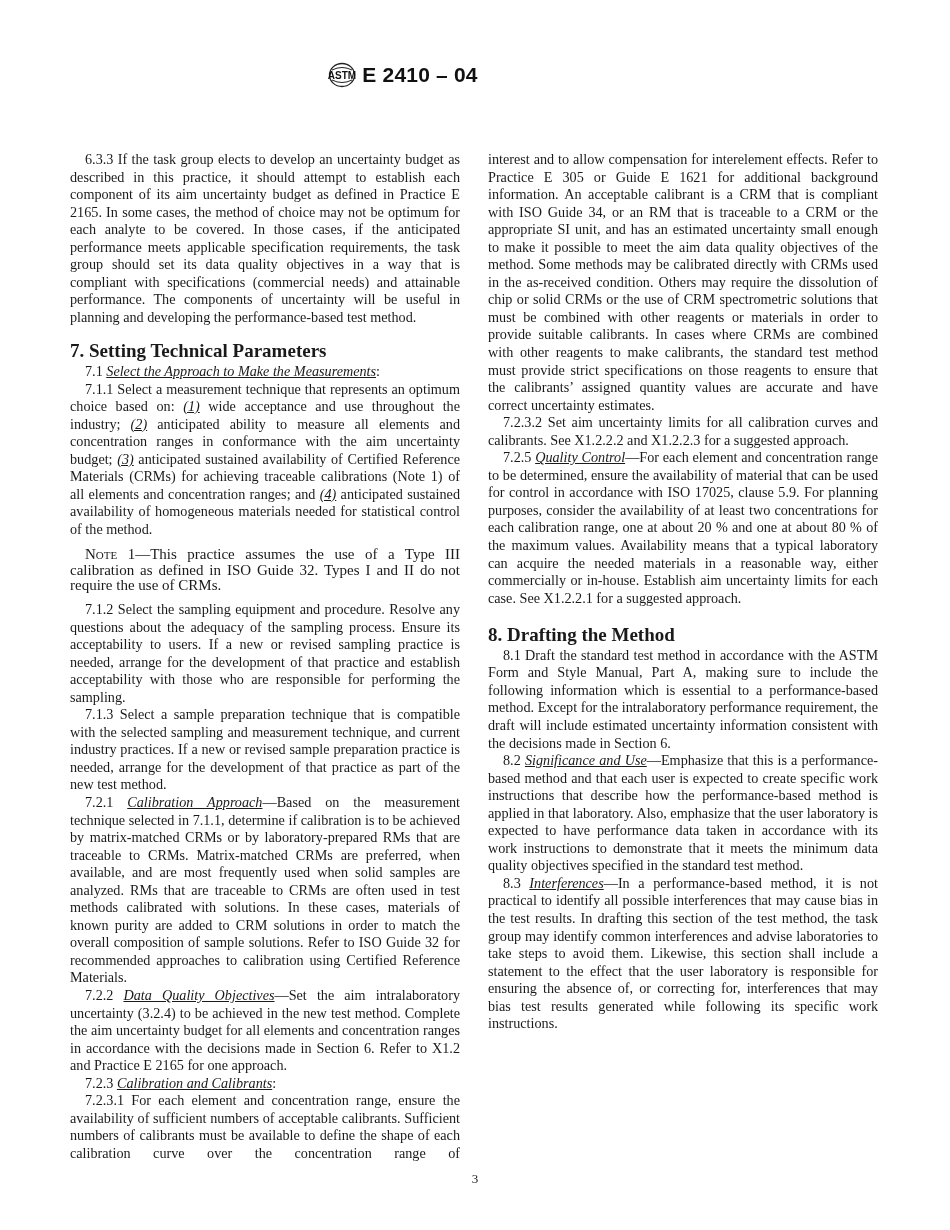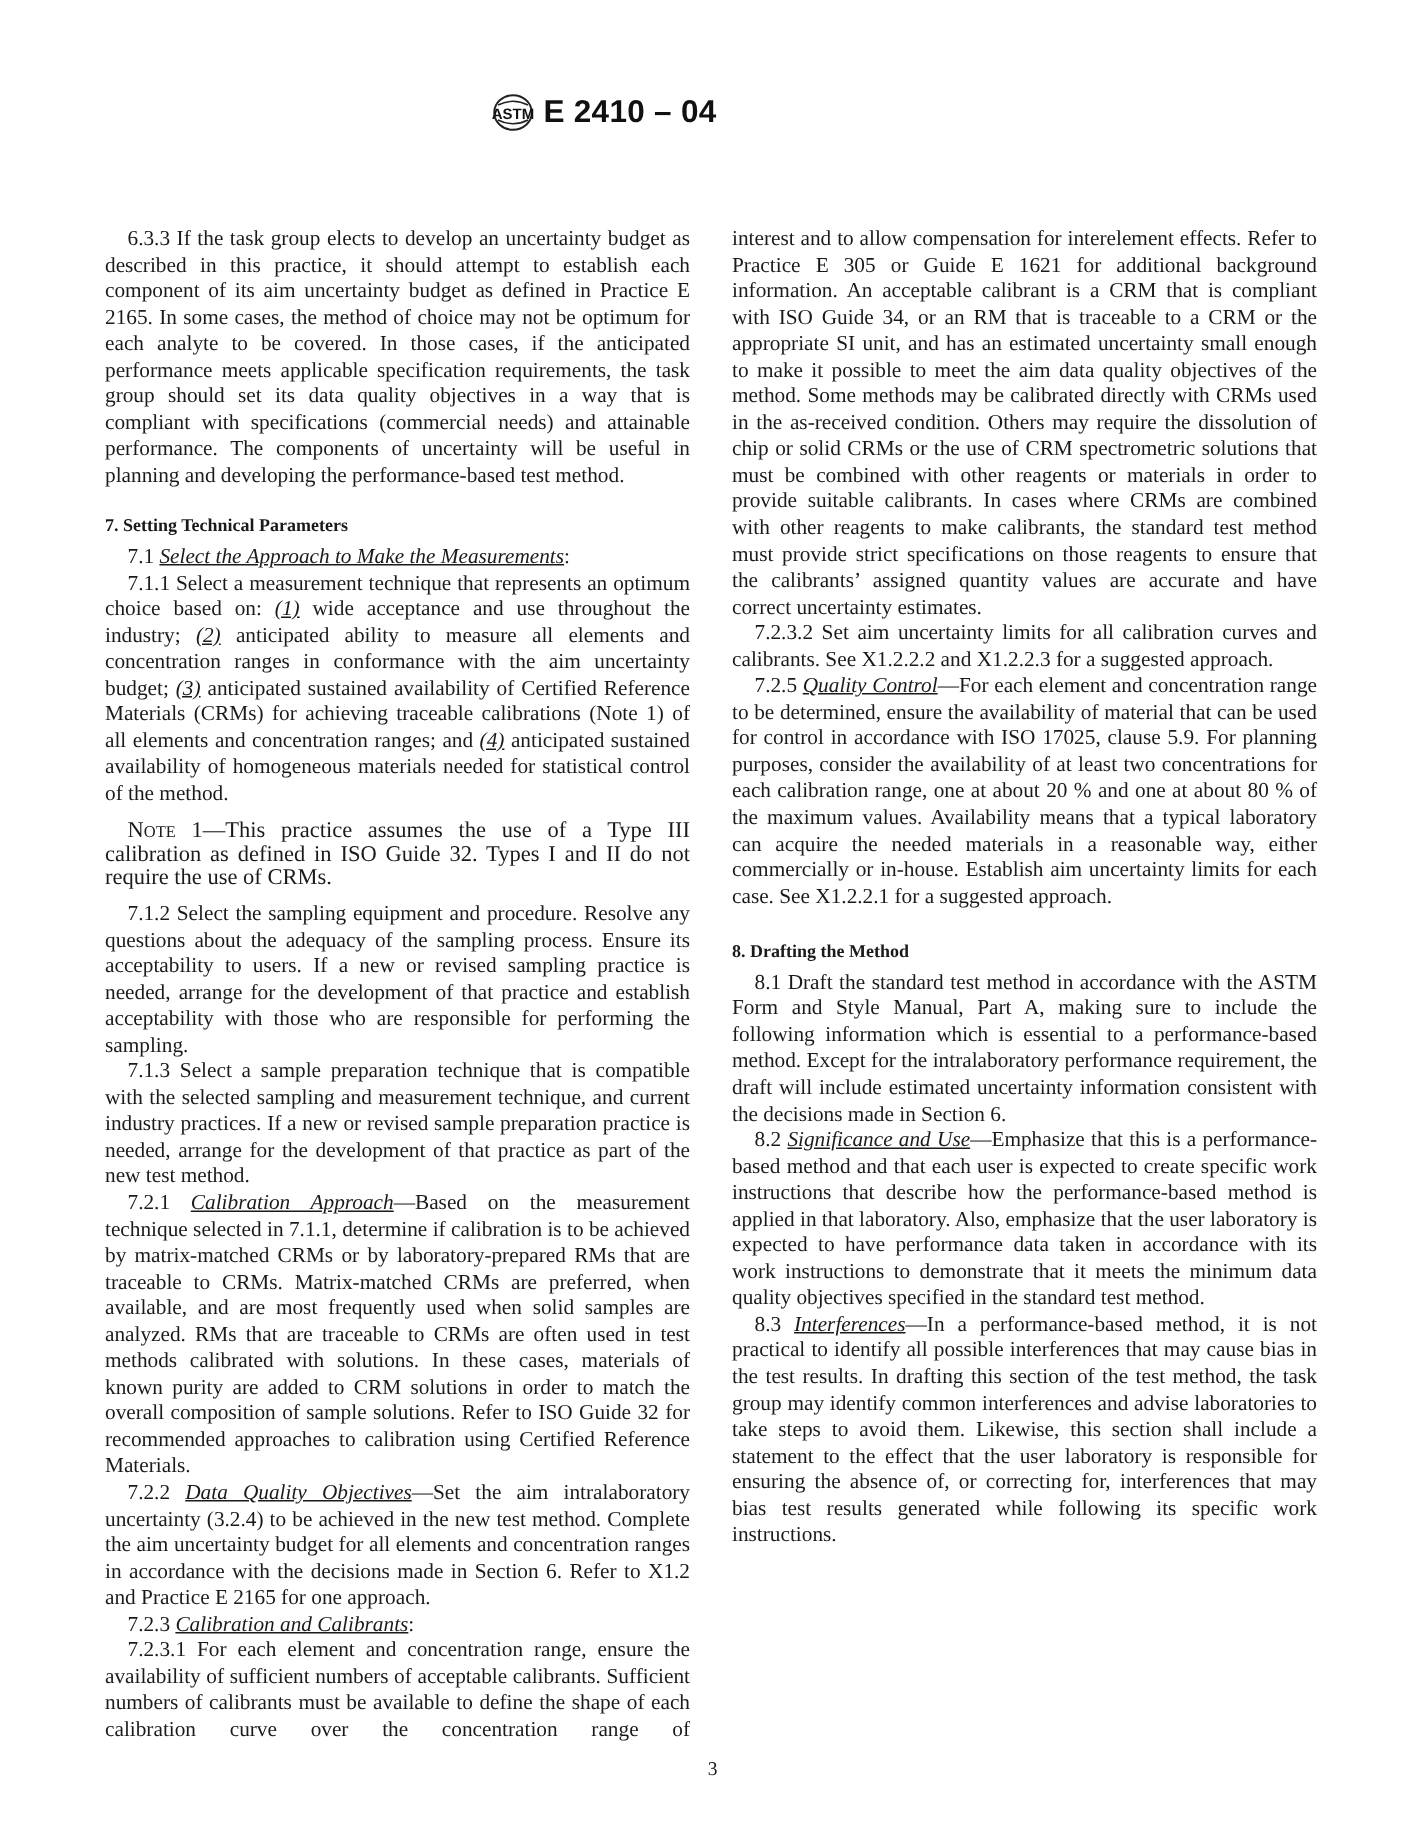--- a/index.html
+++ b/index.html
@@ -8,21 +8,21 @@
   .header { position: absolute; top: 62px; left: 0; width: 806px; text-align: center; }
   .header-inner { display: inline-flex; align-items: center; gap: 6px; }
   .logo { width: 28px; height: 26px; }
   .doc-id { font-family: "Liberation Sans", "DejaVu Sans", sans-serif; font-weight: bold;
             font-size: 21px; letter-spacing: 0.2px; color: #111; text-align: right; }
   .col { position: absolute; top: 116px; width: 390px; font-size: 14.2px; line-height: 17.55px;
          text-align: justify; hyphens: manual; margin-top: 35px; }
   .col.left { left: 70px; }
   .col.right { left: 488px; }
   p { margin: 0; text-indent: 15px; }
-  .sec-head { font-weight: bold; font-size: 12px; margin: 16px 0 3px 0; text-indent: 0; }
+  .sec-head { font-weight: bold; font-size: 19px; margin: 16px 0 3px 0; text-indent: 0; }
   .note { font-size: 15px; line-height: 15.5px; margin: 9px 0 7px 0; text-indent: 15px; }
   .note .sc { font-variant: small-caps; }
   em { font-style: italic; text-decoration: underline; }
   .page-num { position: absolute; top: 1171px; left: 0; width: 950px; text-align: center;
               font-size: 13px; }
 </style>
 </head>
 <body>
 
 <div class="header">

